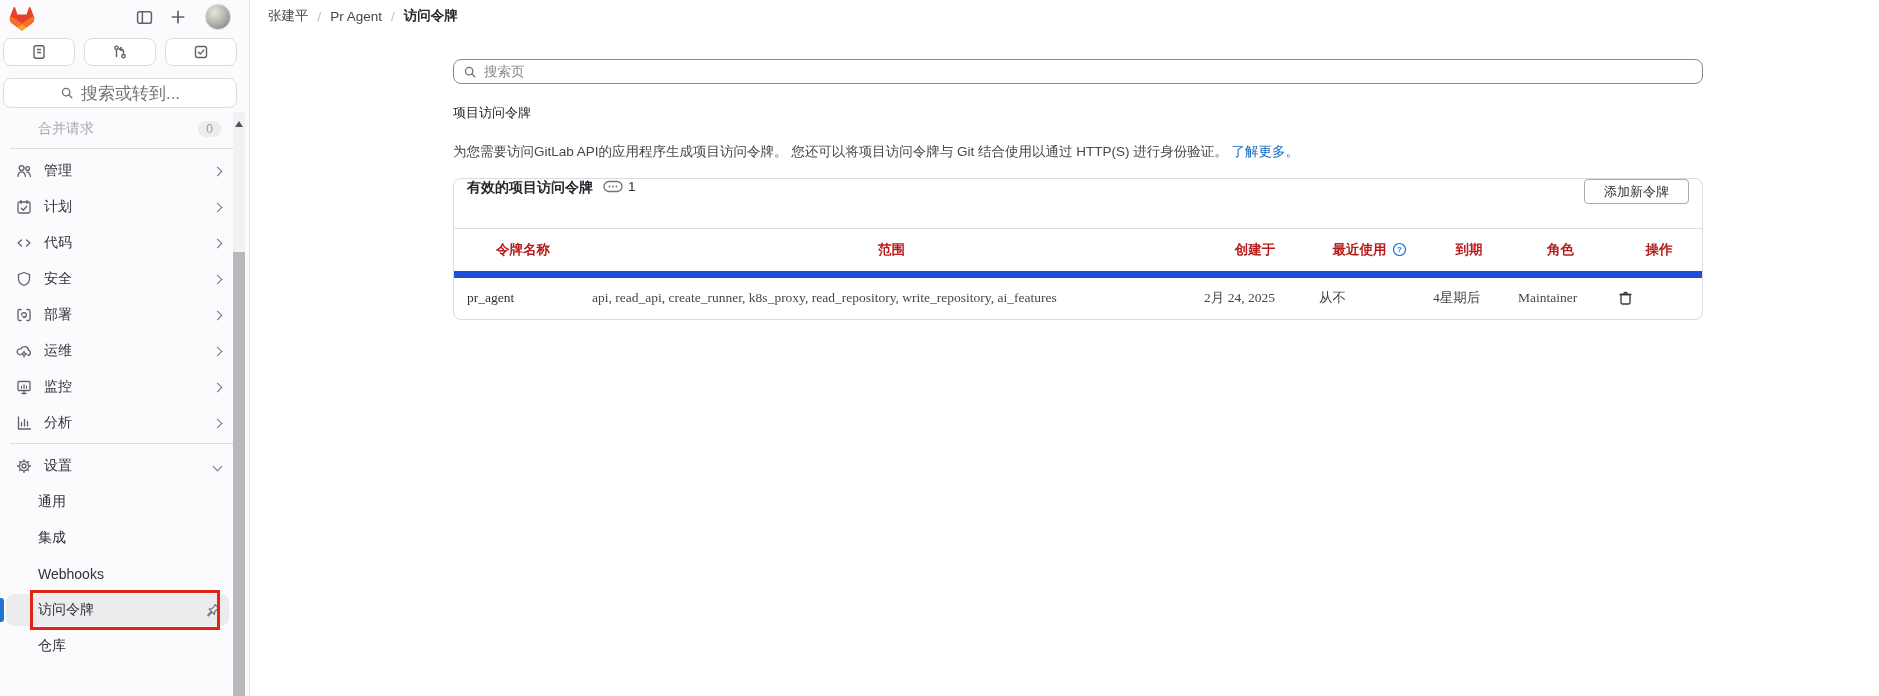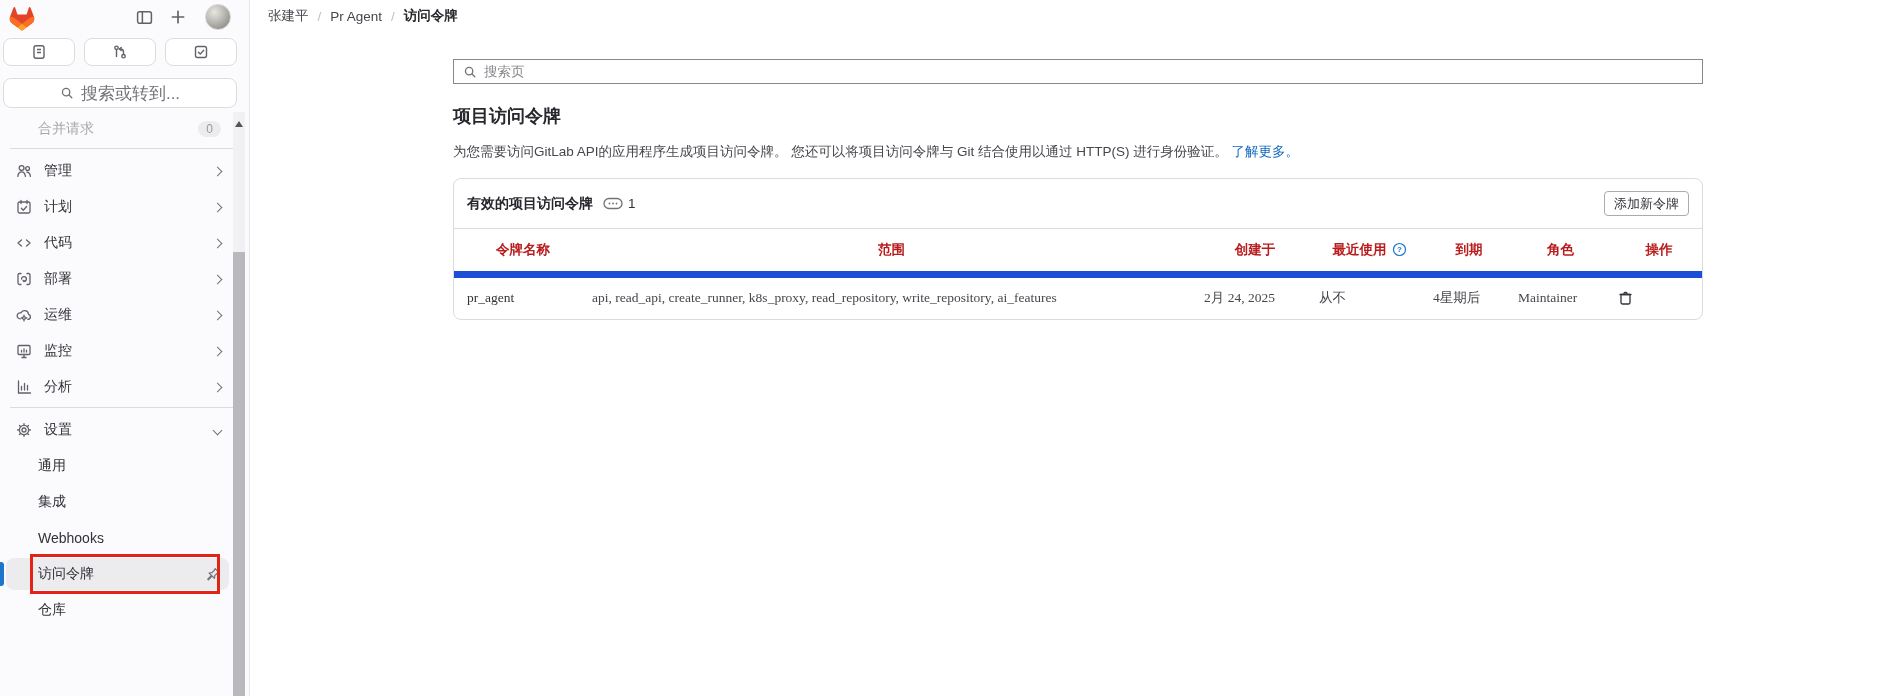--- a/index.html
+++ b/index.html
@@ -48,34 +48,34 @@
 
   
   .main { position:absolute; left:251px; top:0; right:0; height:568px; background:#fff; }
   .breadcrumb { position:absolute; left:17px; top:0; height:32px; display:flex; align-items:center;
     gap:9px; font-size:13.5px; color:#48464d; }
   .breadcrumb .sep { color:#bfbfc3; }
   .breadcrumb .current { font-weight:700; color:#28272d; }
   .breadcrumb a { color:#48464d; text-decoration:none; cursor:pointer; }
 
   .page-search { position:absolute; left:202px; top:59px; width:1250px; height:25px;
-    border:1px solid #89888d; border-radius:0; display:flex; align-items:center; padding:0 9px; gap:7px; background:#fff; }
+    border:1px solid #89888d; border-radius:8px; display:flex; align-items:center; padding:0 9px; gap:7px; background:#fff; }
   .page-search input { border:none; outline:none; flex:1; font-size:13.5px; color:#333238; background:transparent; }
   .page-search input::placeholder { color:#87868b; }
 
-  .page-title { position:absolute; left:202px; top:104px; font-size:18px; font-weight:700; color:#28272d; }
+  .page-title { position:absolute; left:202px; top:104px; font-size:13px; font-weight:400; color:#28272d; }
   .page-desc { position:absolute; left:202px; top:143px; font-size:13.5px; color:#48464d; }
   .page-desc a { color:#1068bf; text-decoration:none; cursor:pointer; }
 
   .panel { position:absolute; left:202px; top:178px; width:1250px; background:#fff;
     border:1px solid #dcdcde; border-radius:8px; }
-  .panel-header { height:50px; display:flex; align-items:center; padding:0 13px; border-bottom:1px solid #dcdcde; }
+  .panel-header { height:50px; display:flex; align-items:flex-start; padding:0 13px; border-bottom:1px solid #dcdcde; }
   .panel-title { font-size:14px; font-weight:700; color:#28272d; }
   .token-count { display:flex; align-items:center; gap:5px; margin-left:10px; font-size:13.5px; color:#333238; }
-  .add-btn { margin-left:auto; height:25px; padding:0 9px; background:#fff; border:1px solid #ababaf;
+  .add-btn { margin-left:auto; height:25px; padding:0 19px; background:#fff; border:1px solid #ababaf;
     border-radius:4px; font-size:13px; color:#333238; cursor:pointer; font-family:inherit; }
 
   table { width:100%; border-collapse:collapse; }
   th { text-align:center; font-size:13.5px; font-weight:700; color:#b91c1c; height:45px;
     padding:0 0 0 13px; border-bottom:7px solid #1d4ed8; }
   td { font-size:13.5px; color:#48464d; height:45px; padding:0 0 0 13px;font-family:Liberation Serif, serif; }
   td.name { color:#333238; }
   .th-help { display:inline-flex; align-items:center; gap:5px; }
   .help-icon { cursor:pointer; display:inline-flex; }
   .trash-btn { background:none; border:none; cursor:pointer; display:flex; padding:2px; }
@@ -179,20 +179,29 @@
       <span class="chev"></span>
     </div>
     <div class="nav-item">
       <span class="nicon">
         <svg viewBox="0 0 16 16" fill="none" stroke="#626168" stroke-width="1.3" stroke-linecap="round" stroke-linejoin="round">
           <polyline points="5.5,5 2,8 5.5,11"></polyline>
             <polyline points="10.5,5 14,8 10.5,11"></polyline>
         </svg>
         </span>
       <span>代码</span>
+      <span class="chev"></span>
+    </div>
+    <div class="nav-item">
+      <span class="nicon">
+        <svg viewBox="0 0 16 16" fill="none" stroke="#626168" stroke-width="1.3" stroke-linejoin="round">
+          <path d="M8 1.5l5.5 2v4.6c0 3.4-2.5 5.4-5.5 6.4-3-1-5.5-3-5.5-6.4V3.5z"></path>
+        </svg>
+        </span>
+      <span>安全</span>
       <span class="chev"></span>
     </div>
     <div class="nav-item">
       <span class="nicon">
         <svg viewBox="0 0 16 16" fill="none" stroke="#626168" stroke-width="1.3" stroke-linecap="round" stroke-linejoin="round">
           <path d="M5 2.5H3.5A1.5 1.5 0 0 0 2 4v8a1.5 1.5 0 0 0 1.5 1.5H5M11 2.5h1.5A1.5 1.5 0 0 1 14 4v8a1.5 1.5 0 0 1-1.5 1.5H11"></path>
           <path d="M5.6 8a2.4 2.4 0 1 1 2.4 2.4"></path>
             <path d="M7 9.3l1 1.2 1.2-1"></path>
         </svg>
         </span>

